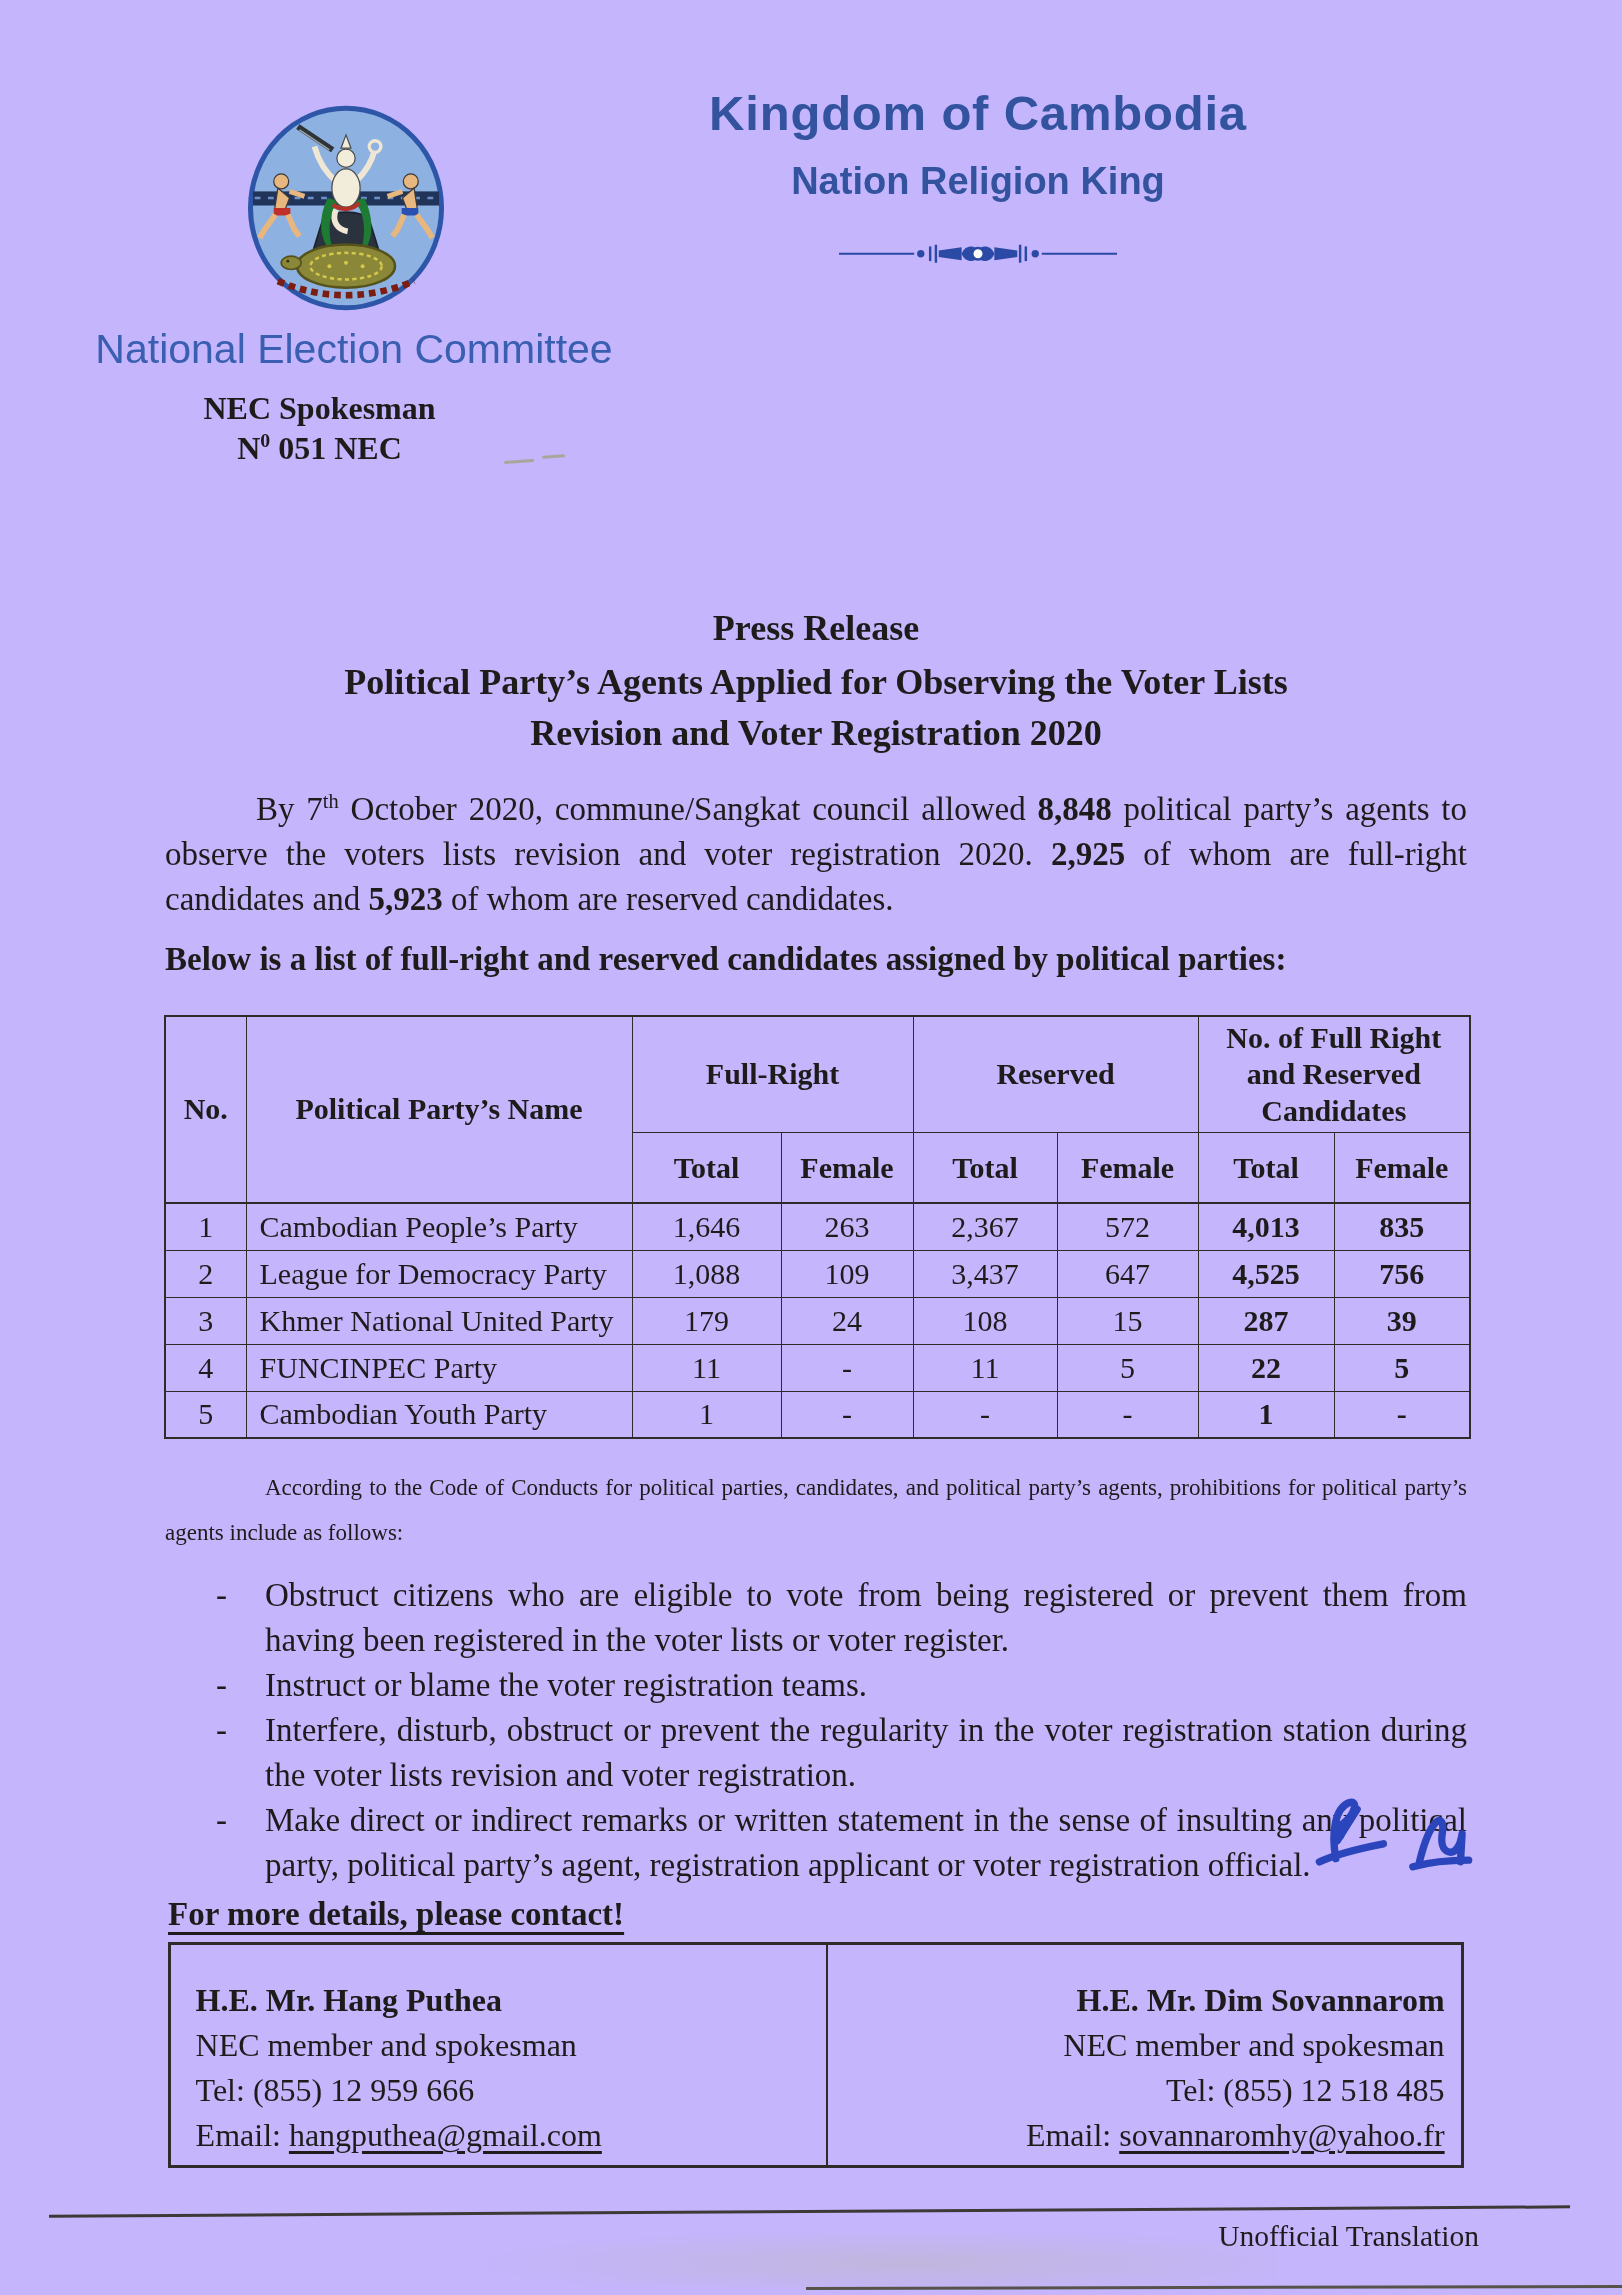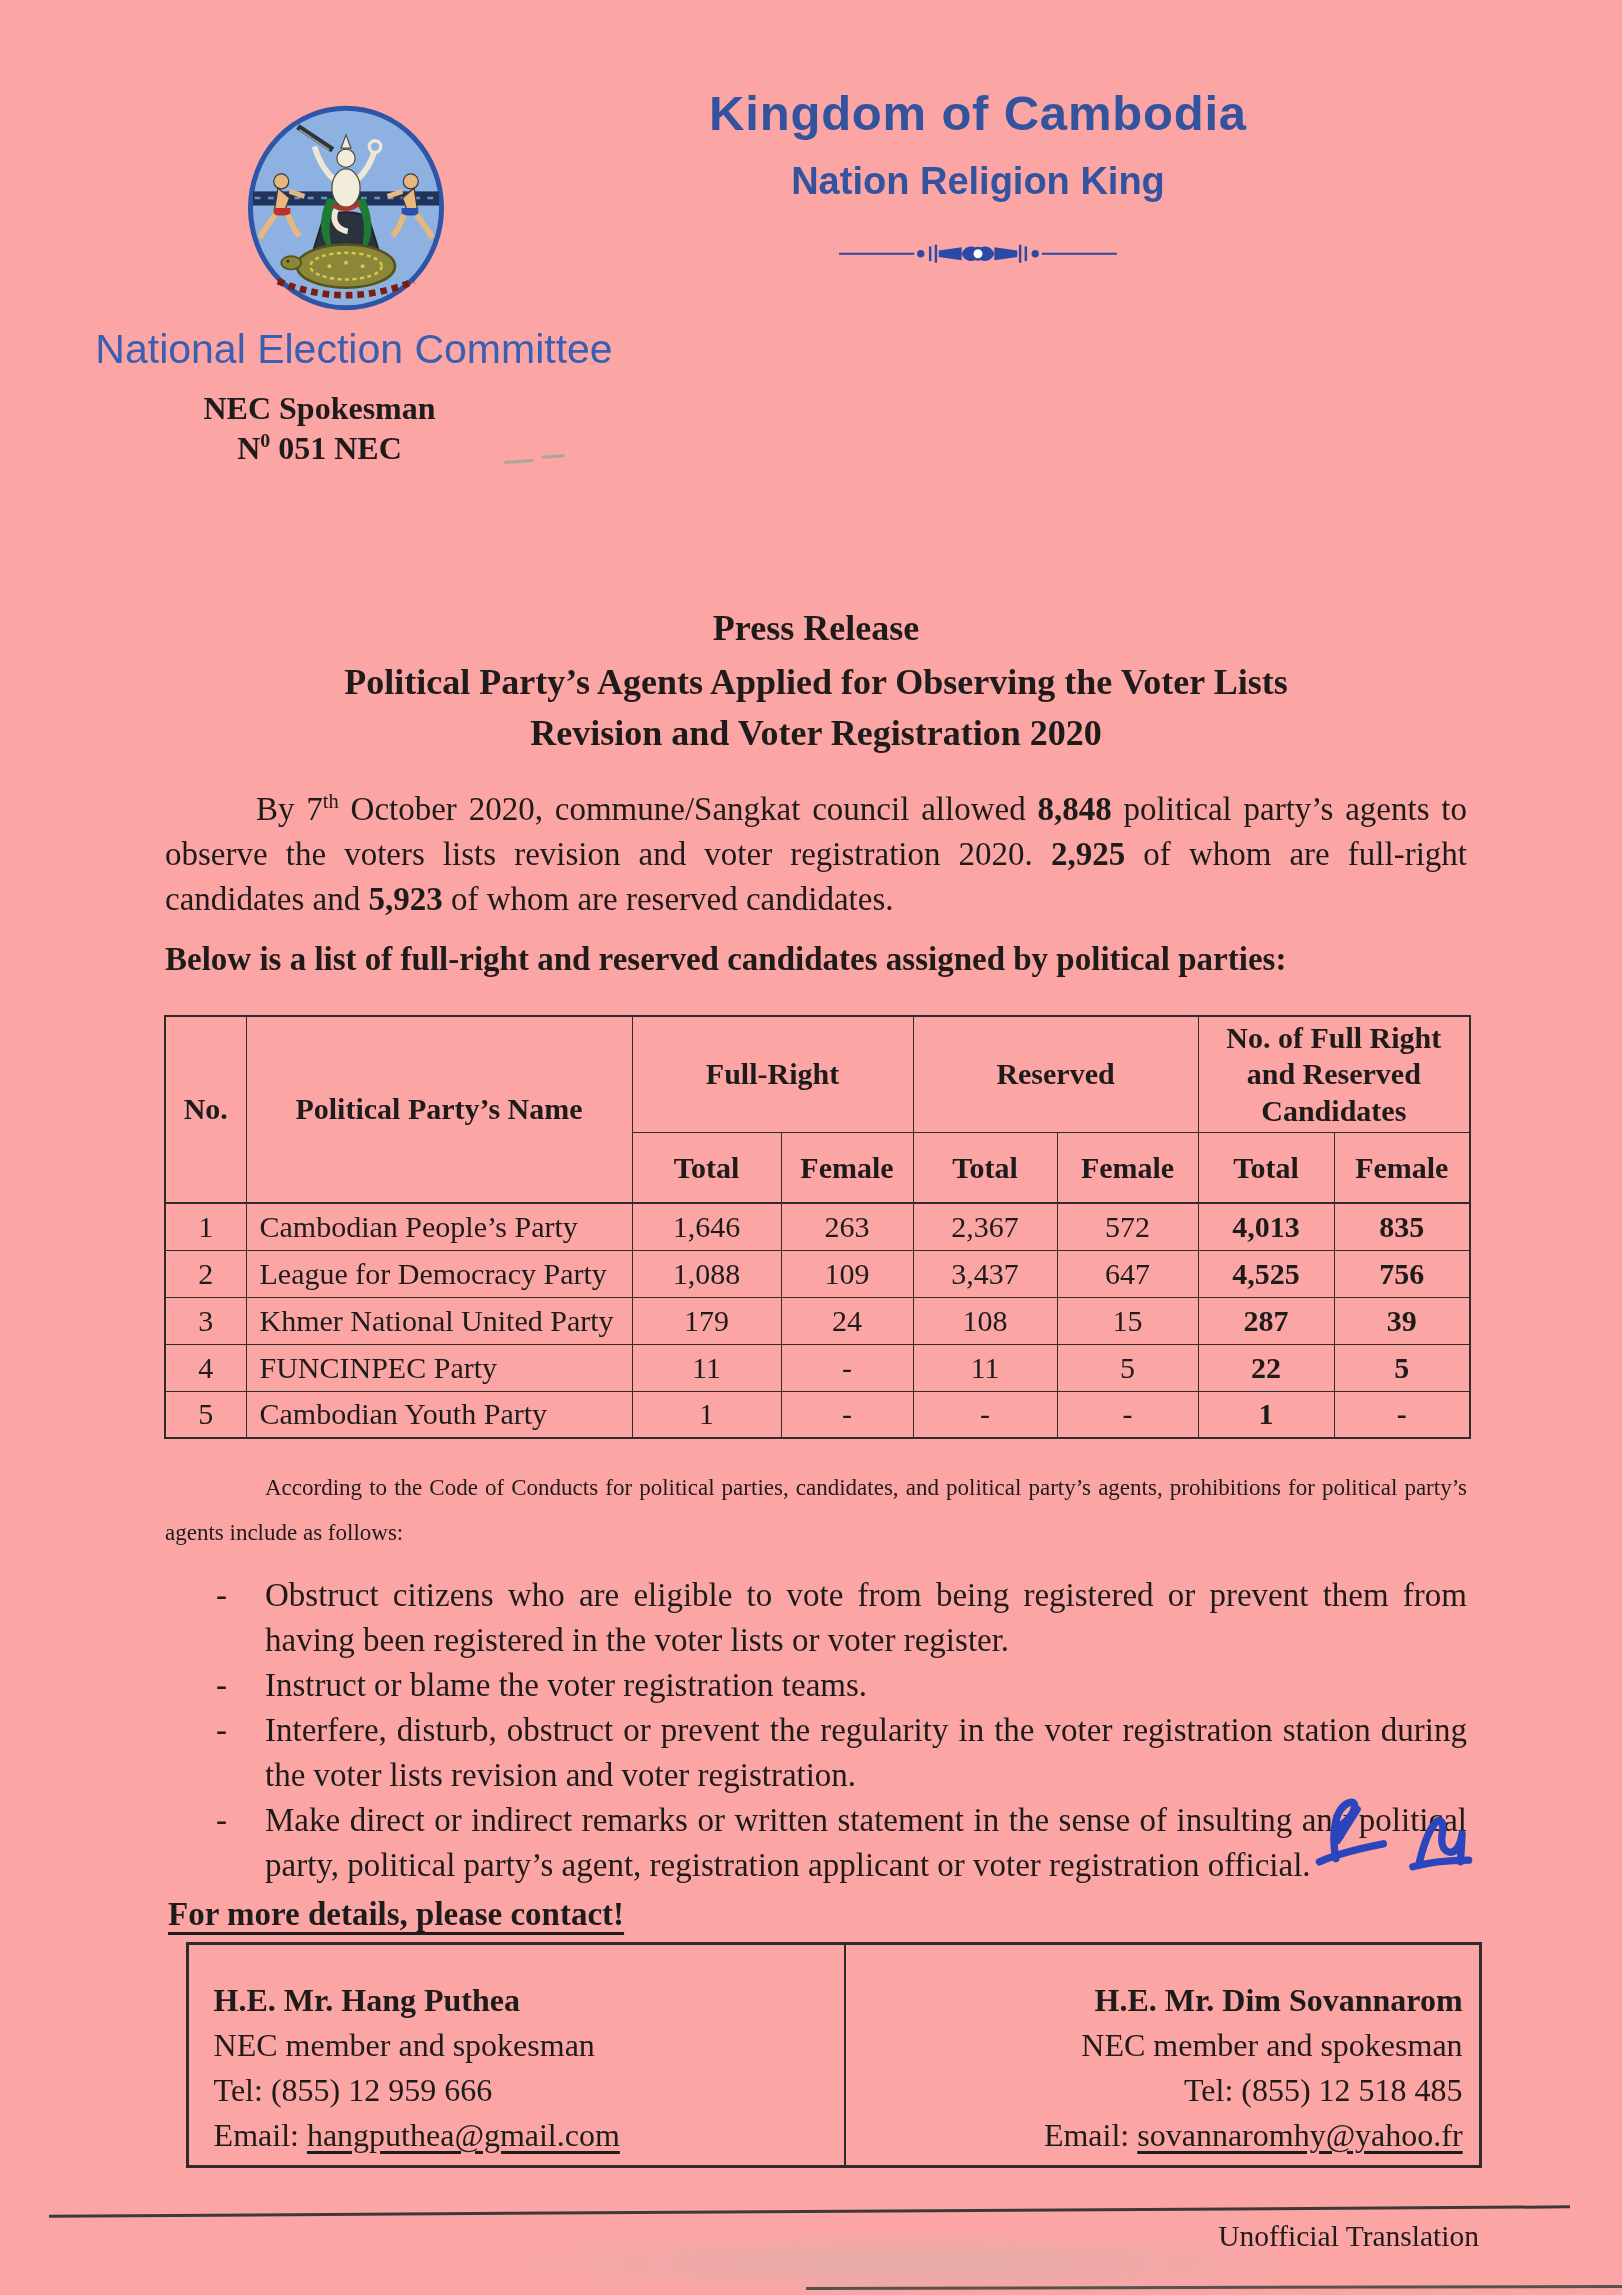--- a/index.html
+++ b/index.html
@@ -1,20 +1,20 @@
 <!DOCTYPE html>
 <html style="font-size:13px"><head>
 <meta charset="utf-8">
 <style>
   html,body{margin:0;padding:0;background:#e8e6e0;}
   .page{
     position:relative;
     width:1623px;height:2295px;
     margin:0 auto;
-    background:#fca5a5;
+    background:#c4b5fd;
     font-family:"Liberation Serif","DejaVu Serif",serif;
     color:#1d1c1a;
     overflow:hidden;
   }
   .abs{position:absolute;}
   .sans{font-family:"Liberation Sans","DejaVu Sans",sans-serif;}
   .center{text-align:center;}
   .right{text-align:right;}
   .justify{text-align:justify;}
   .bold{font-weight:bold;margin-top:28px;}
@@ -56,21 +56,21 @@
   .code-para{left:165px;top:1465px;width:1302px;font-size:23px;line-height:45px;text-indent:100px;}
   .bullets{left:265px;top:1573px;width:1202px;font-size:33px;line-height:45px;}
   .bullet{position:relative;text-align:justify;}
   .bullet .marker{position:absolute;left:-49px;top:0;}
 
   .signature{left:1303px;top:1783px;}
 
   .contact-heading{left:168px;top:1896px;width:737px;font-size:33px;font-weight:bold;text-decoration:underline;text-underline-offset:6.5px;}
   .contact-box{
     left:168px;top:1942px;width:1296px;height:226px;
-    border:3.3px solid #2e2c29;box-sizing:border-box;display:flex;margin-left:18px;
+    border:3.3px solid #2e2c29;box-sizing:border-box;display:flex;
   }
   .contact-cell{box-sizing:border-box;padding:33px 16.4px 0 24.6px;font-size:32px;line-height:45px;}
   .contact-cell.left{width:657px;border-right:2.5px solid #2e2c29;}
   .contact-cell.right{flex:1;padding-left:42px;}
   .contact-name{font-weight:bold;}
   .email{text-decoration:underline;text-underline-offset:4.9px;}
 
   .footer-rule{left:49px;top:2210px;width:1521px;height:3.3px;background:#3c3a36;transform:rotate(-0.35deg);}
   .footer-note{left:819px;top:2220px;width:660px;font-size:29.5px;text-align:right;}
   .bottom-line{left:806px;top:2286px;width:816px;height:3.3px;background:#55534c;transform:rotate(-0.15deg);}

